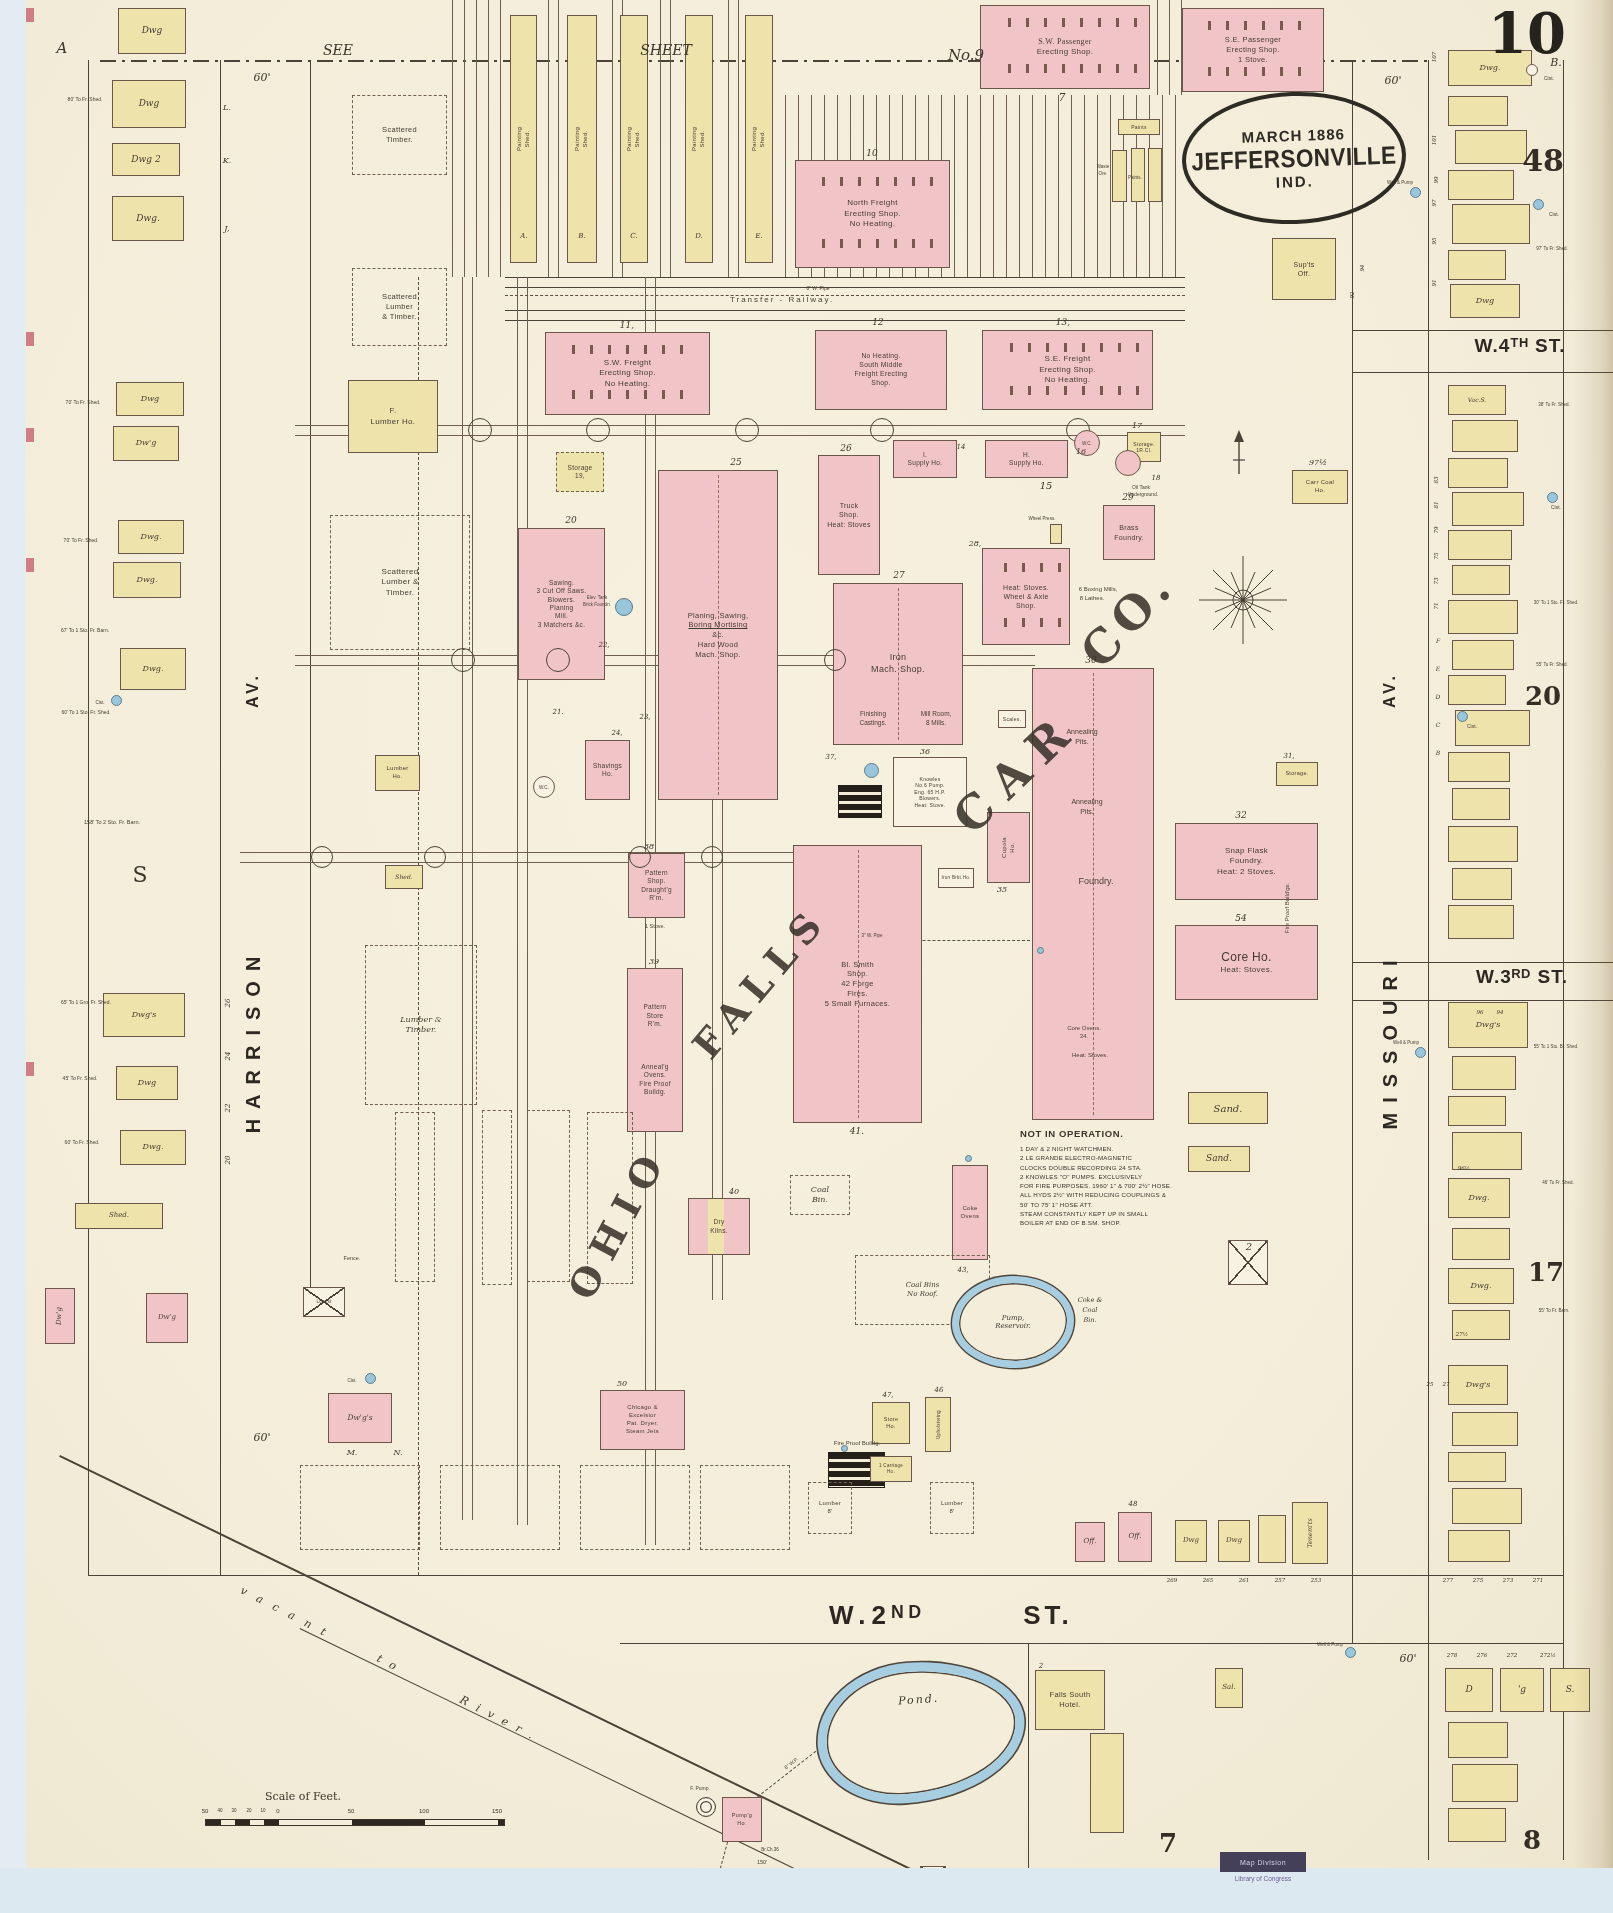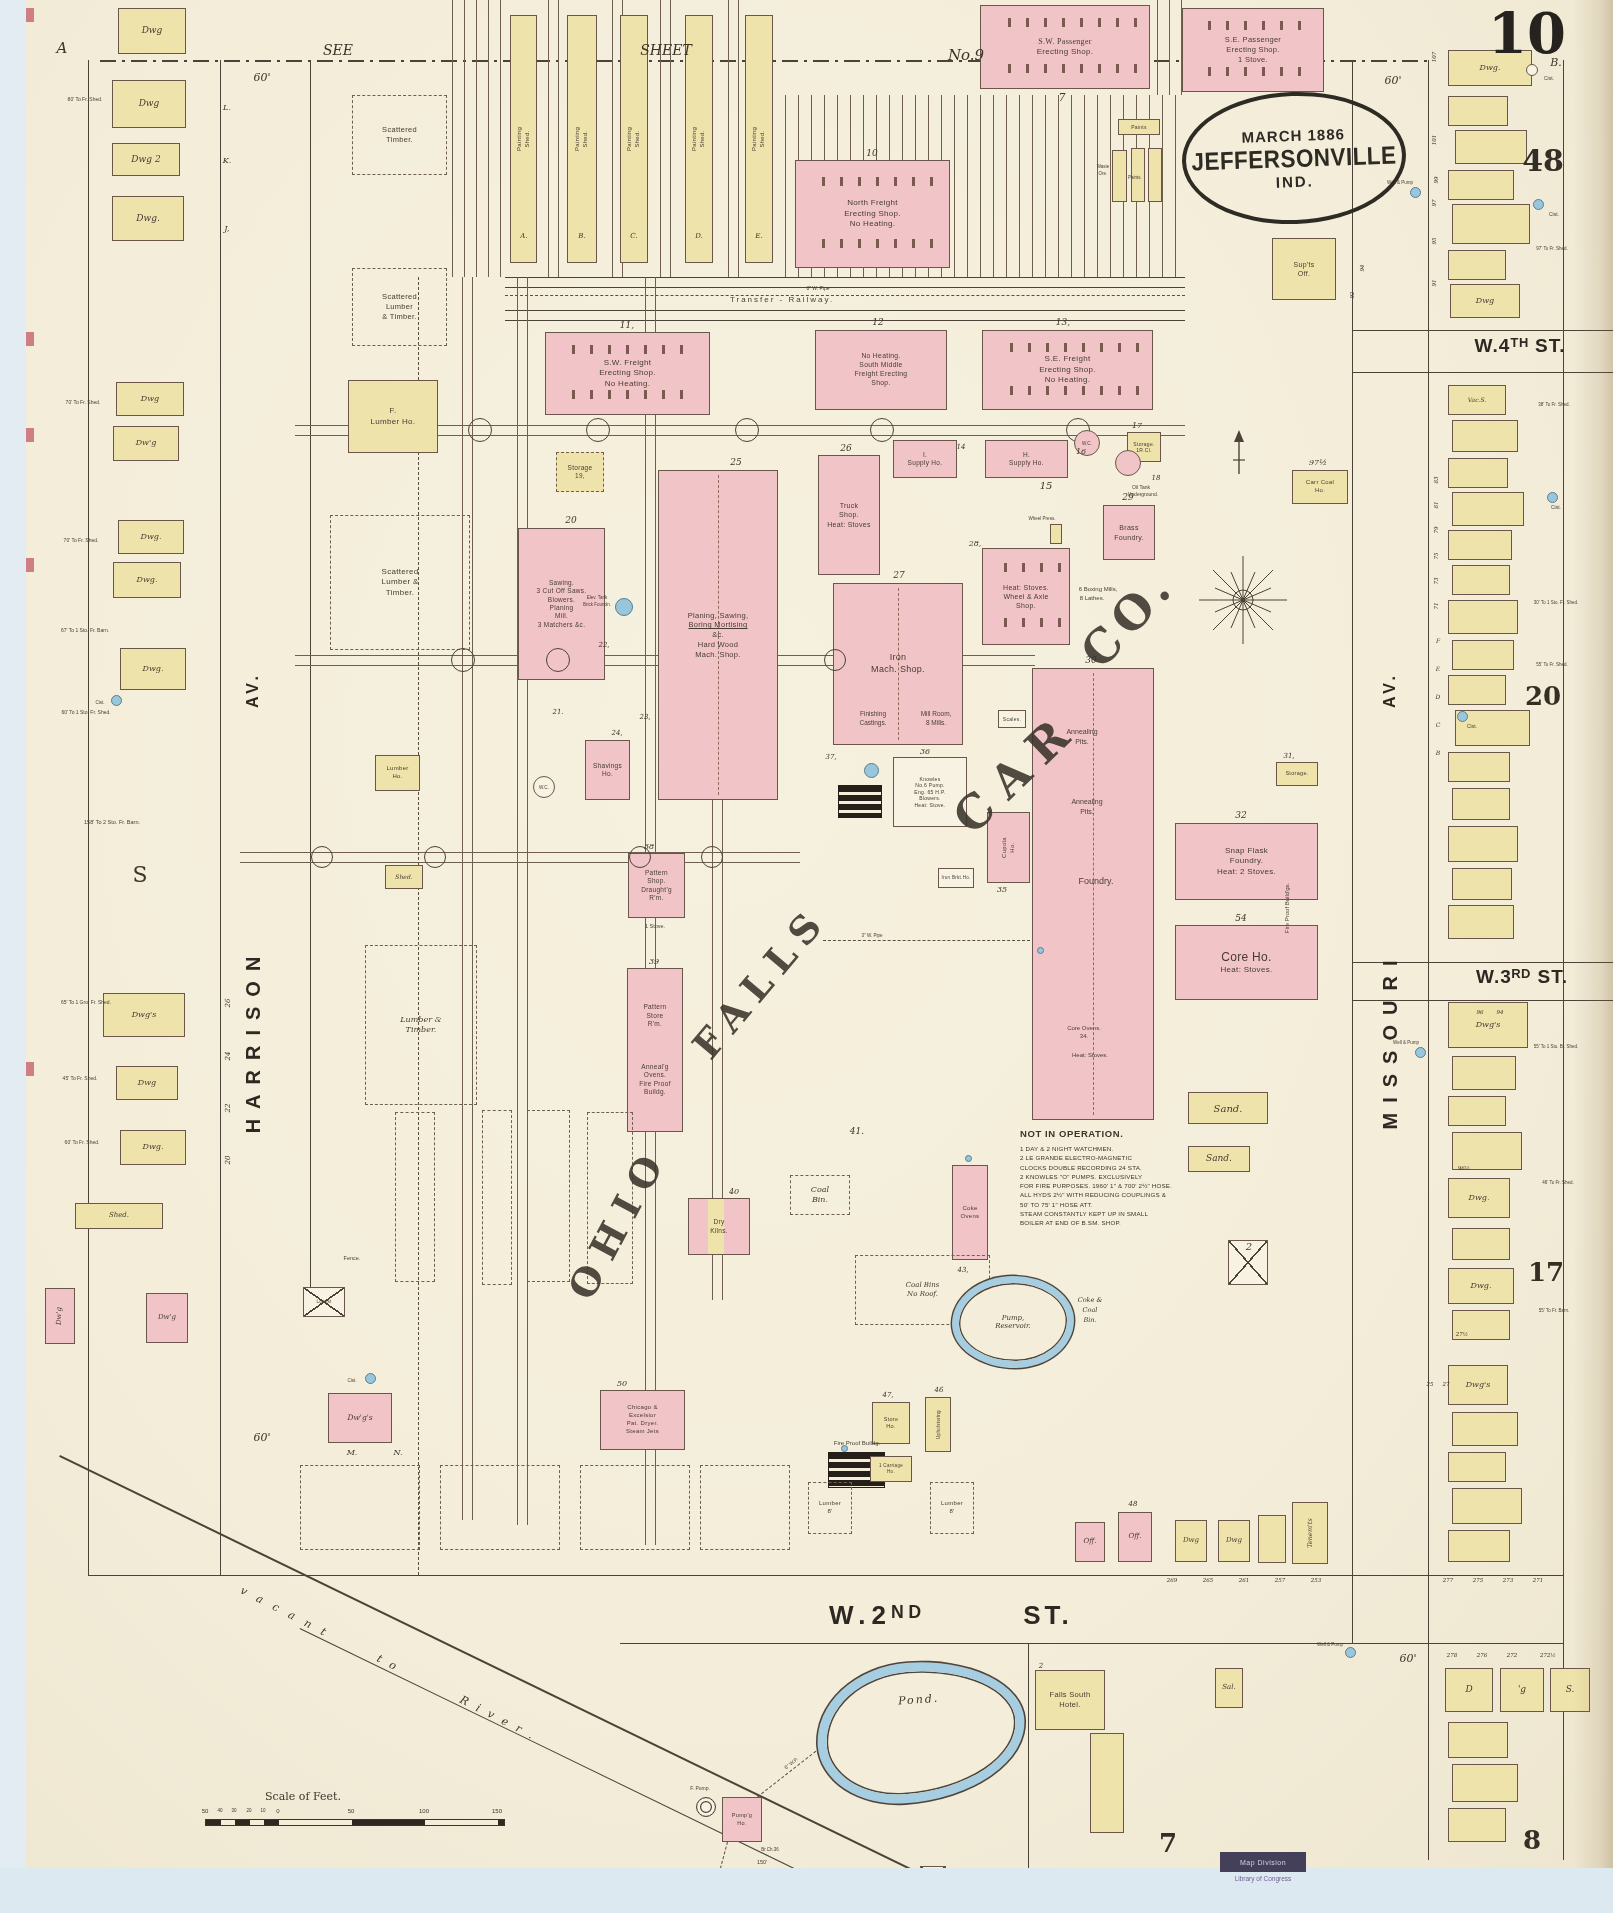--- a/index.html
+++ b/index.html
@@ -409,20 +409,30 @@
           </div>
         </div>
         <div class="lab seri" style="left: 654px; top: 961px; font-size: 8px; transform: translate(-50%, -50%);">39</div>
         <div class="b p" style="left: 585px; top: 740px; width: 45px; height: 60px;">
           <div class="blab">
             <div style="font-size: 6.5px;">Shavings</div>
             <div style="font-size: 6.5px;">Ho.</div>
           </div>
         </div>
         <div class="lab seri" style="left: 617px; top: 733px; font-size: 7px; transform: translate(-50%, -50%);">24,</div>
+        <div class="b p" style="left: 793px; top: 845px; width: 129px; height: 278px;">
+          <div class="ridge"></div>
+          <div class="blab">
+            <div style="font-size: 7.5px;">Bl. Smith</div>
+            <div style="font-size: 7.5px;">Shop.</div>
+            <div style="font-size: 7.5px;">42 Forge</div>
+            <div style="font-size: 7.5px;">Fires.</div>
+            <div style="font-size: 7.5px;">5 Small Furnaces.</div>
+          </div>
+        </div>
         <div class="lab seri" style="left: 857px; top: 1131px; font-size: 9px; transform: translate(-50%, -50%);">41.</div>
         <div class="b k" style="left: 688px; top: 1198px; width: 62px; height: 57px;">
           <div class="blab">
             <div style="font-size: 6.5px;">Dry</div>
             <div style="font-size: 6.5px;">Kilns.</div>
           </div>
         </div>
         <div class="lab seri" style="left: 734px; top: 1191px; font-size: 8px; transform: translate(-50%, -50%);">40</div>
         <div class="b p" style="left: 952px; top: 1165px; width: 36px; height: 95px;">
           <div class="blab">

